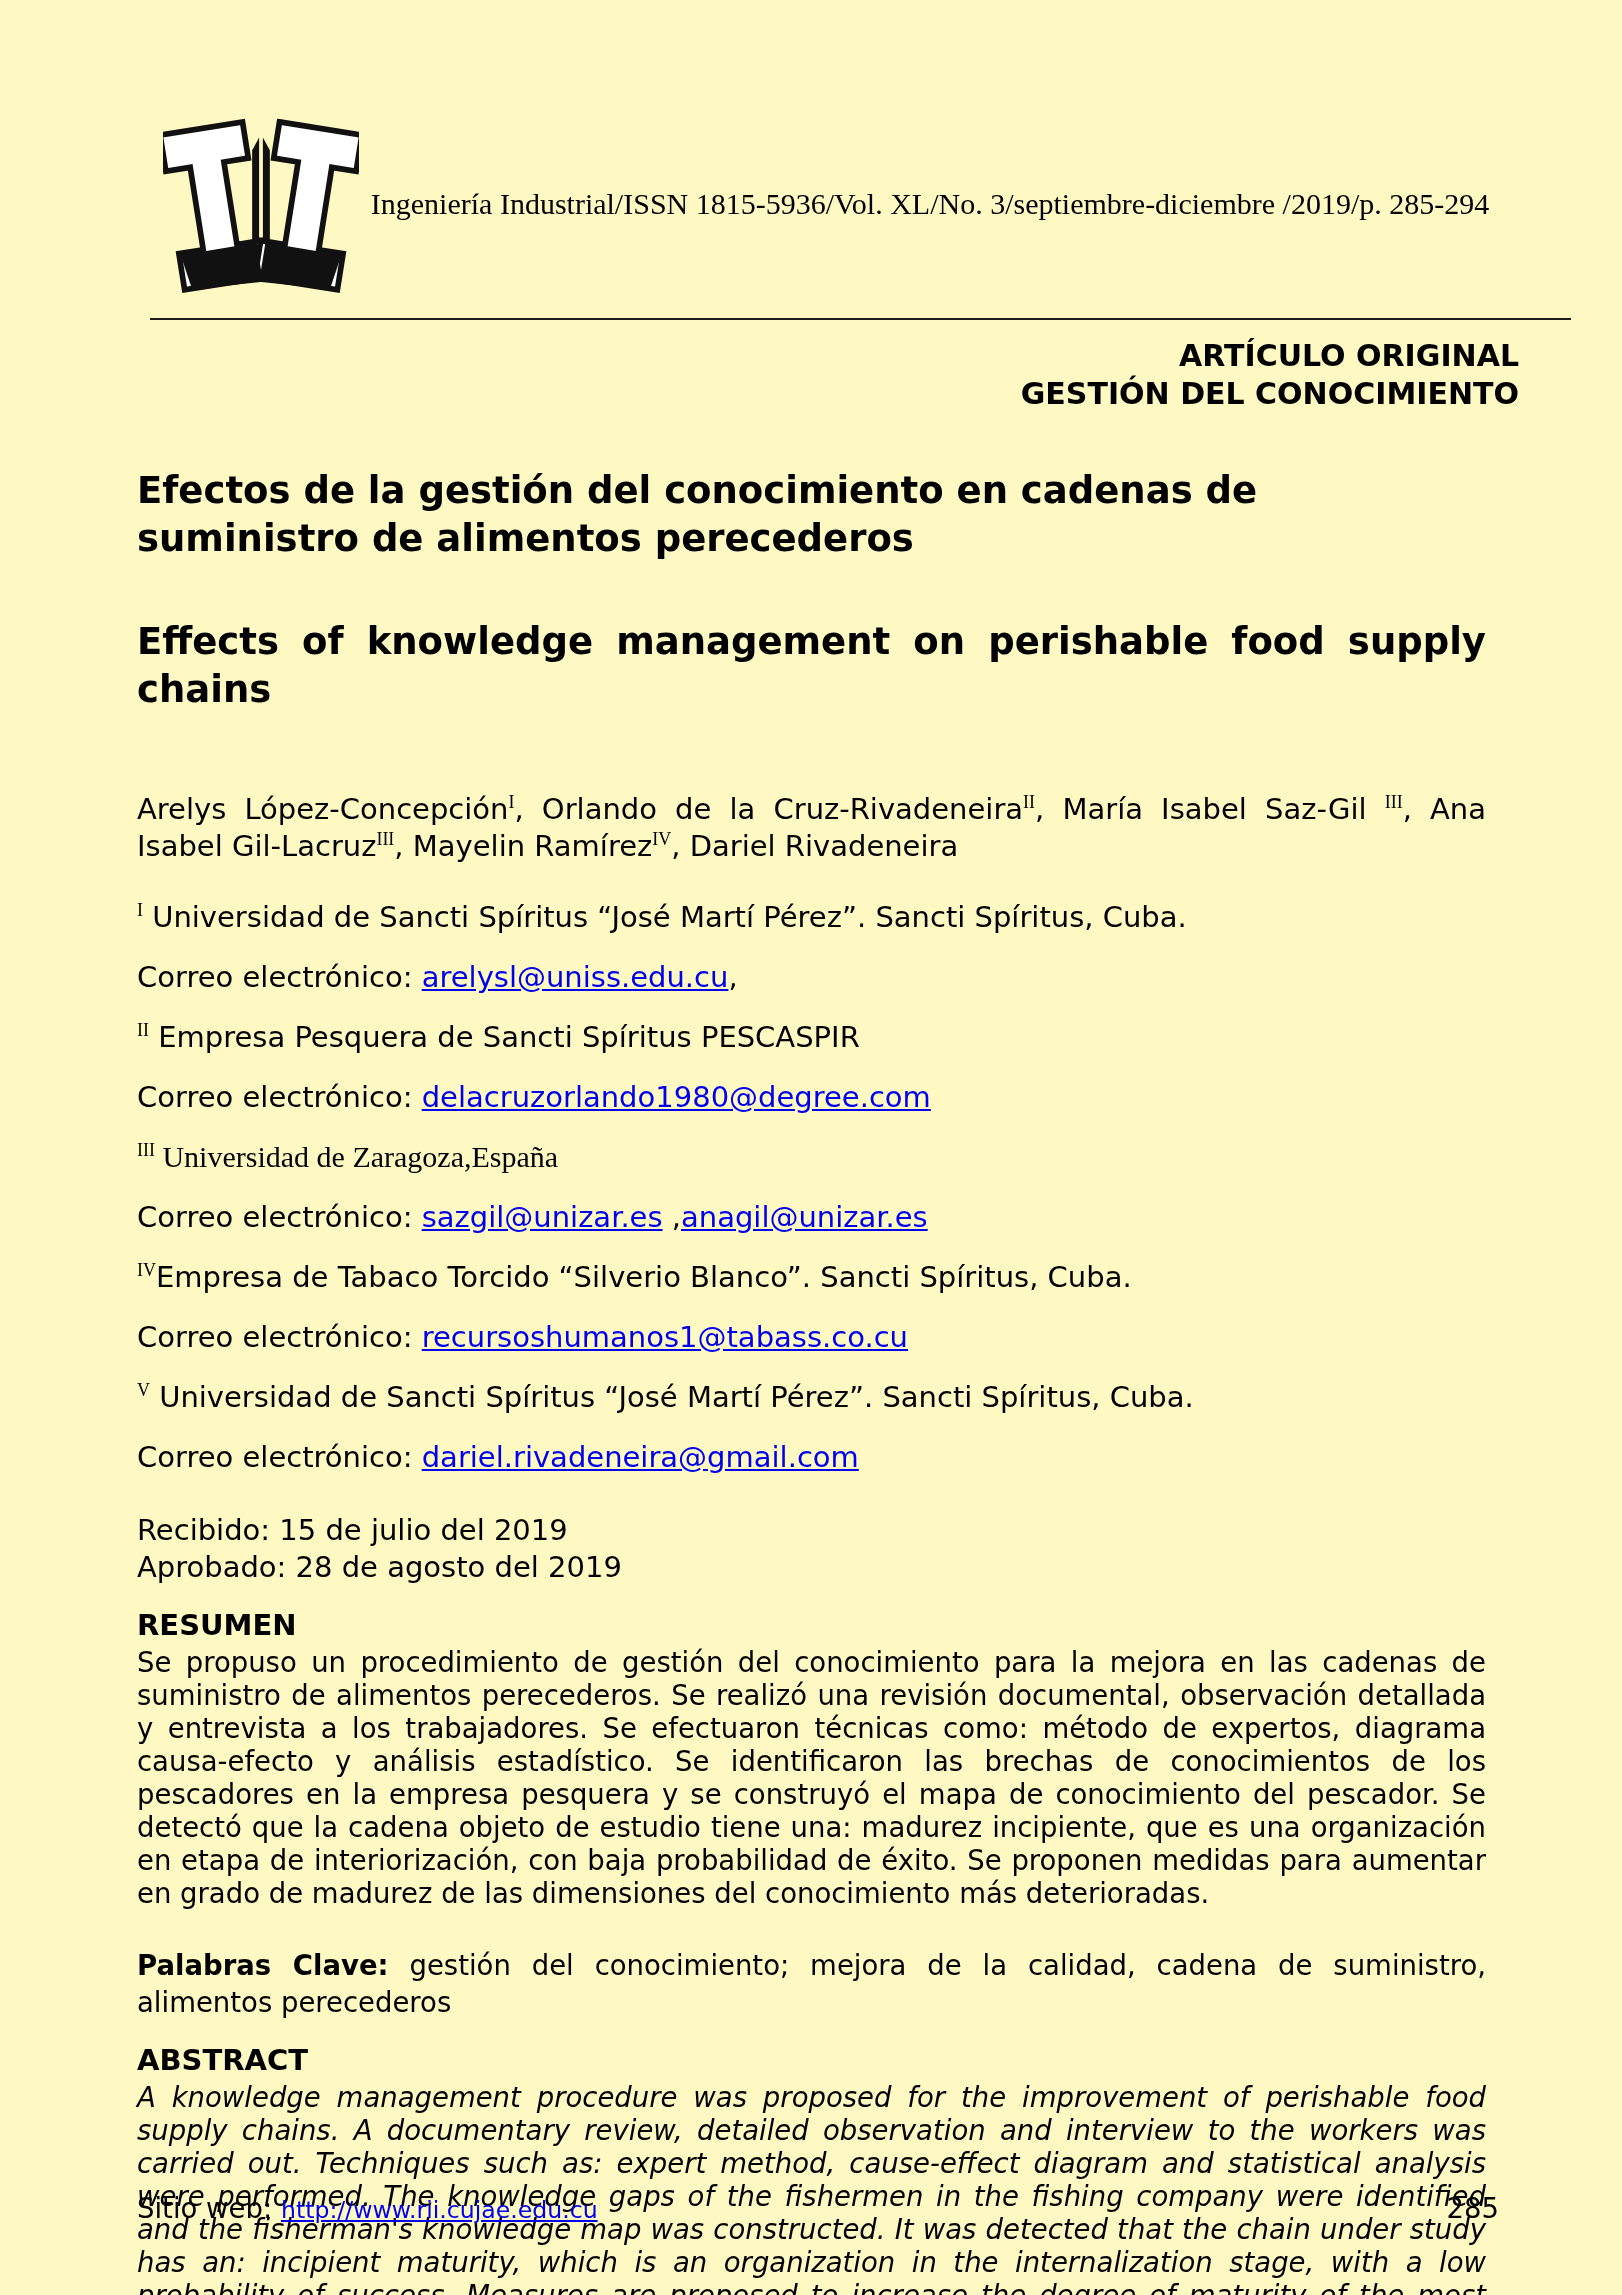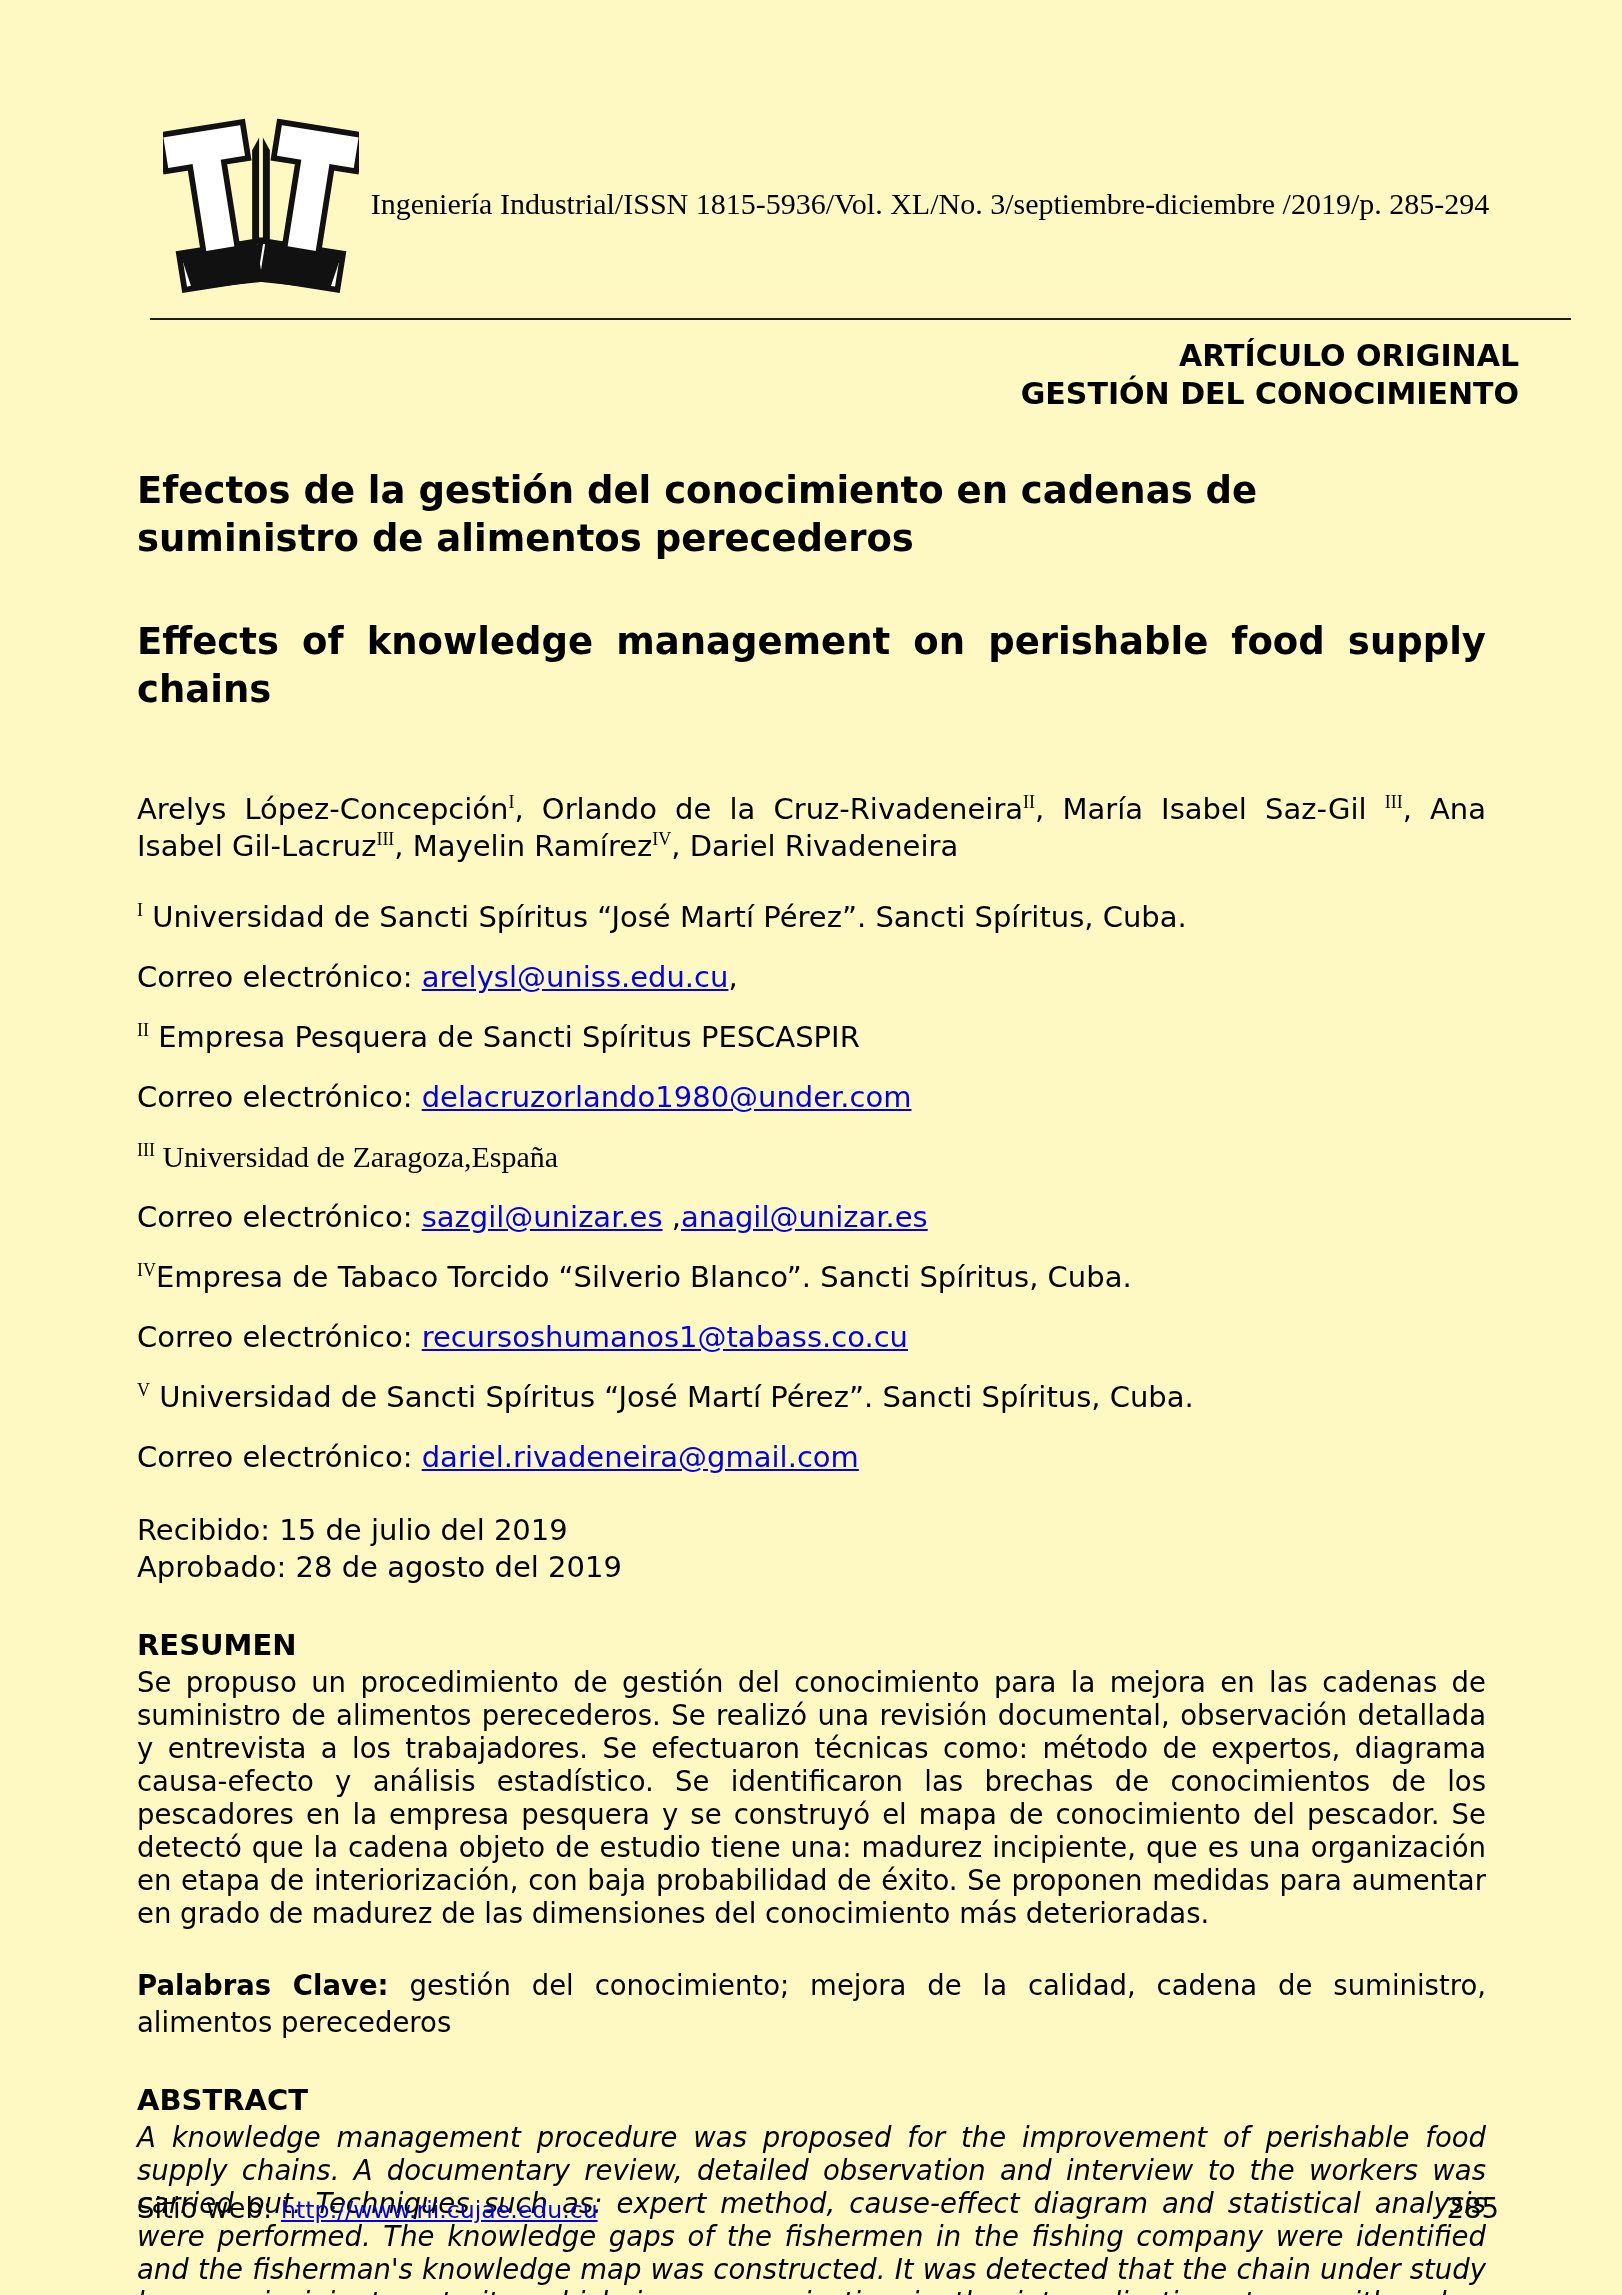--- a/index.html
+++ b/index.html
@@ -40,21 +40,21 @@
     font-size:0.62em;line-height:0;vertical-align:super;
   }
   
   .affiliations{margin-top:34px;font-size:29px;line-height:36px;}
   .affil-line{min-height:36px;margin-top:24px;}
   .serif{font-family:"Liberation Serif","DejaVu Serif",serif;font-size:30px;}
   a.email-link{color:#0000EE;text-decoration:underline;cursor:pointer;}
   
   .dates{margin-top:37px;font-size:29px;line-height:37px;}
   
-  .sec-heading{margin-top:42px;font-weight:bold;font-size:29px;line-height:34px;}
+  .sec-heading{margin-top:22px;font-weight:bold;font-size:29px;line-height:34px;}
   .body-par{margin-top:3.9px;font-size:27.5px;line-height:33px;text-align:justify;}
   .kw-par{margin-top:37px;font-size:27.5px;line-height:37px;text-align:justify;}
   .kw-label{font-weight:bold;}
   .abstract-par{font-style:italic;}
   .kw-en .kw-label{font-style:italic;}
   .kw-en{font-style:italic;}
   
   .footer{
     position:absolute;left:137px;right:124px;bottom:71px;
     display:flex;justify-content:space-between;align-items:center;
@@ -102,21 +102,21 @@
       <div class="t-line">Effects of knowledge management on perishable food supply</div>
       <div class="t-line">chains</div>
     </div>
 
   <div class="authors"><span>Arelys López-Concepción</span><sup class="sup">I</sup><span>, Orlando de la Cruz-Rivadeneira</span><sup class="sup">II</sup><span>, María Isabel Saz-Gil </span><sup class="sup">III</sup><span>, Ana Isabel Gil-Lacruz</span><sup class="sup">III</sup><span>, Mayelin Ramírez</span><sup class="sup">IV</sup><span>, Dariel Rivadeneira</span></div>
 
   <div class="affiliations">
       <div class="affil-line"><sup class="sup">I</sup><span> Universidad de Sancti Spíritus “José Martí Pérez”. Sancti Spíritus, Cuba.</span></div>
       <div class="affil-line"><span>Correo electrónico: </span><a class="email-link">arelysl@uniss.edu.cu</a><span>,</span></div>
       <div class="affil-line"><sup class="sup">II</sup><span> Empresa Pesquera de Sancti Spíritus PESCASPIR</span></div>
-      <div class="affil-line"><span>Correo electrónico: </span><a class="email-link">delacruzorlando1980@under.com</a></div>
+      <div class="affil-line"><span>Correo electrónico: </span><a class="email-link">delacruzorlando1980@degree.com</a></div>
       <div class="affil-line"><sup class="sup serif">III</sup><span class="serif"> Universidad de Zaragoza,España</span></div>
       <div class="affil-line"><span>Correo electrónico: </span><a class="email-link">sazgil@unizar.es</a><span> ,</span><a class="email-link">anagil@unizar.es</a></div>
       <div class="affil-line"><sup class="sup">IV</sup><span>Empresa de Tabaco Torcido “Silverio Blanco”. Sancti Spíritus, Cuba.</span></div>
       <div class="affil-line"><span>Correo electrónico: </span><a class="email-link">recursoshumanos1@tabass.co.cu</a></div>
       <div class="affil-line"><sup class="sup">V</sup><span> Universidad de Sancti Spíritus “José Martí Pérez”. Sancti Spíritus, Cuba.</span></div>
       <div class="affil-line"><span>Correo electrónico: </span><a class="email-link">dariel.rivadeneira@gmail.com</a></div>
     </div>
 
   <div class="dates">
     <div>Recibido: 15 de julio del 2019</div>

